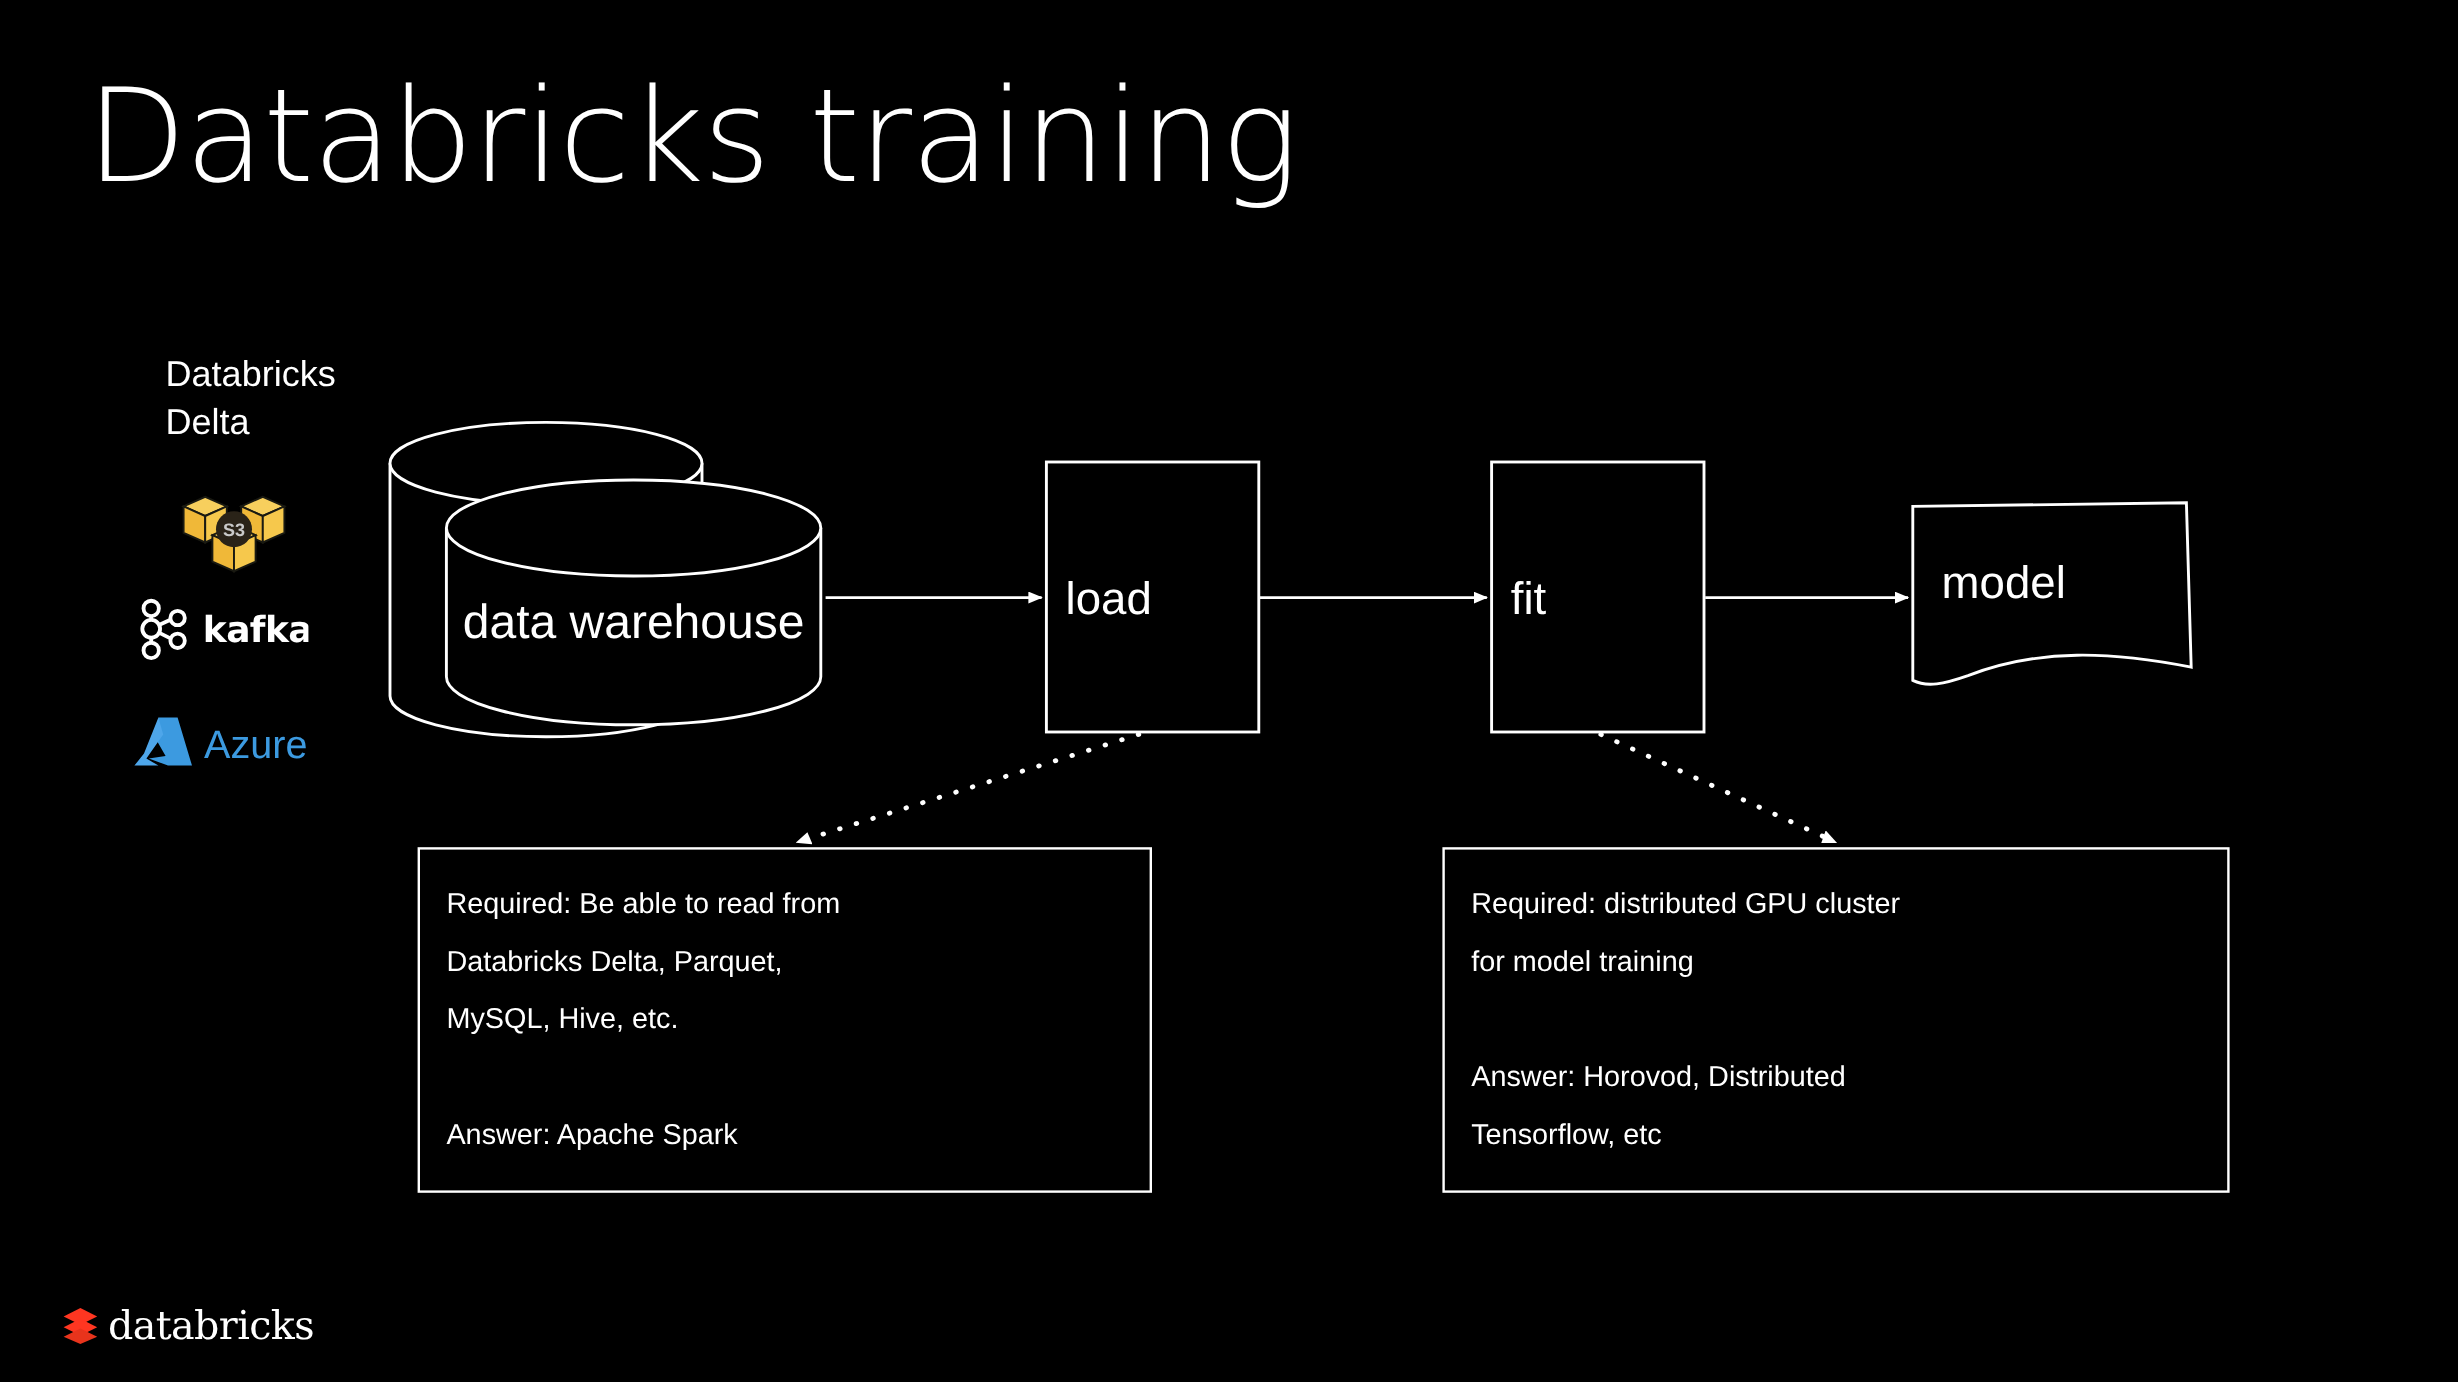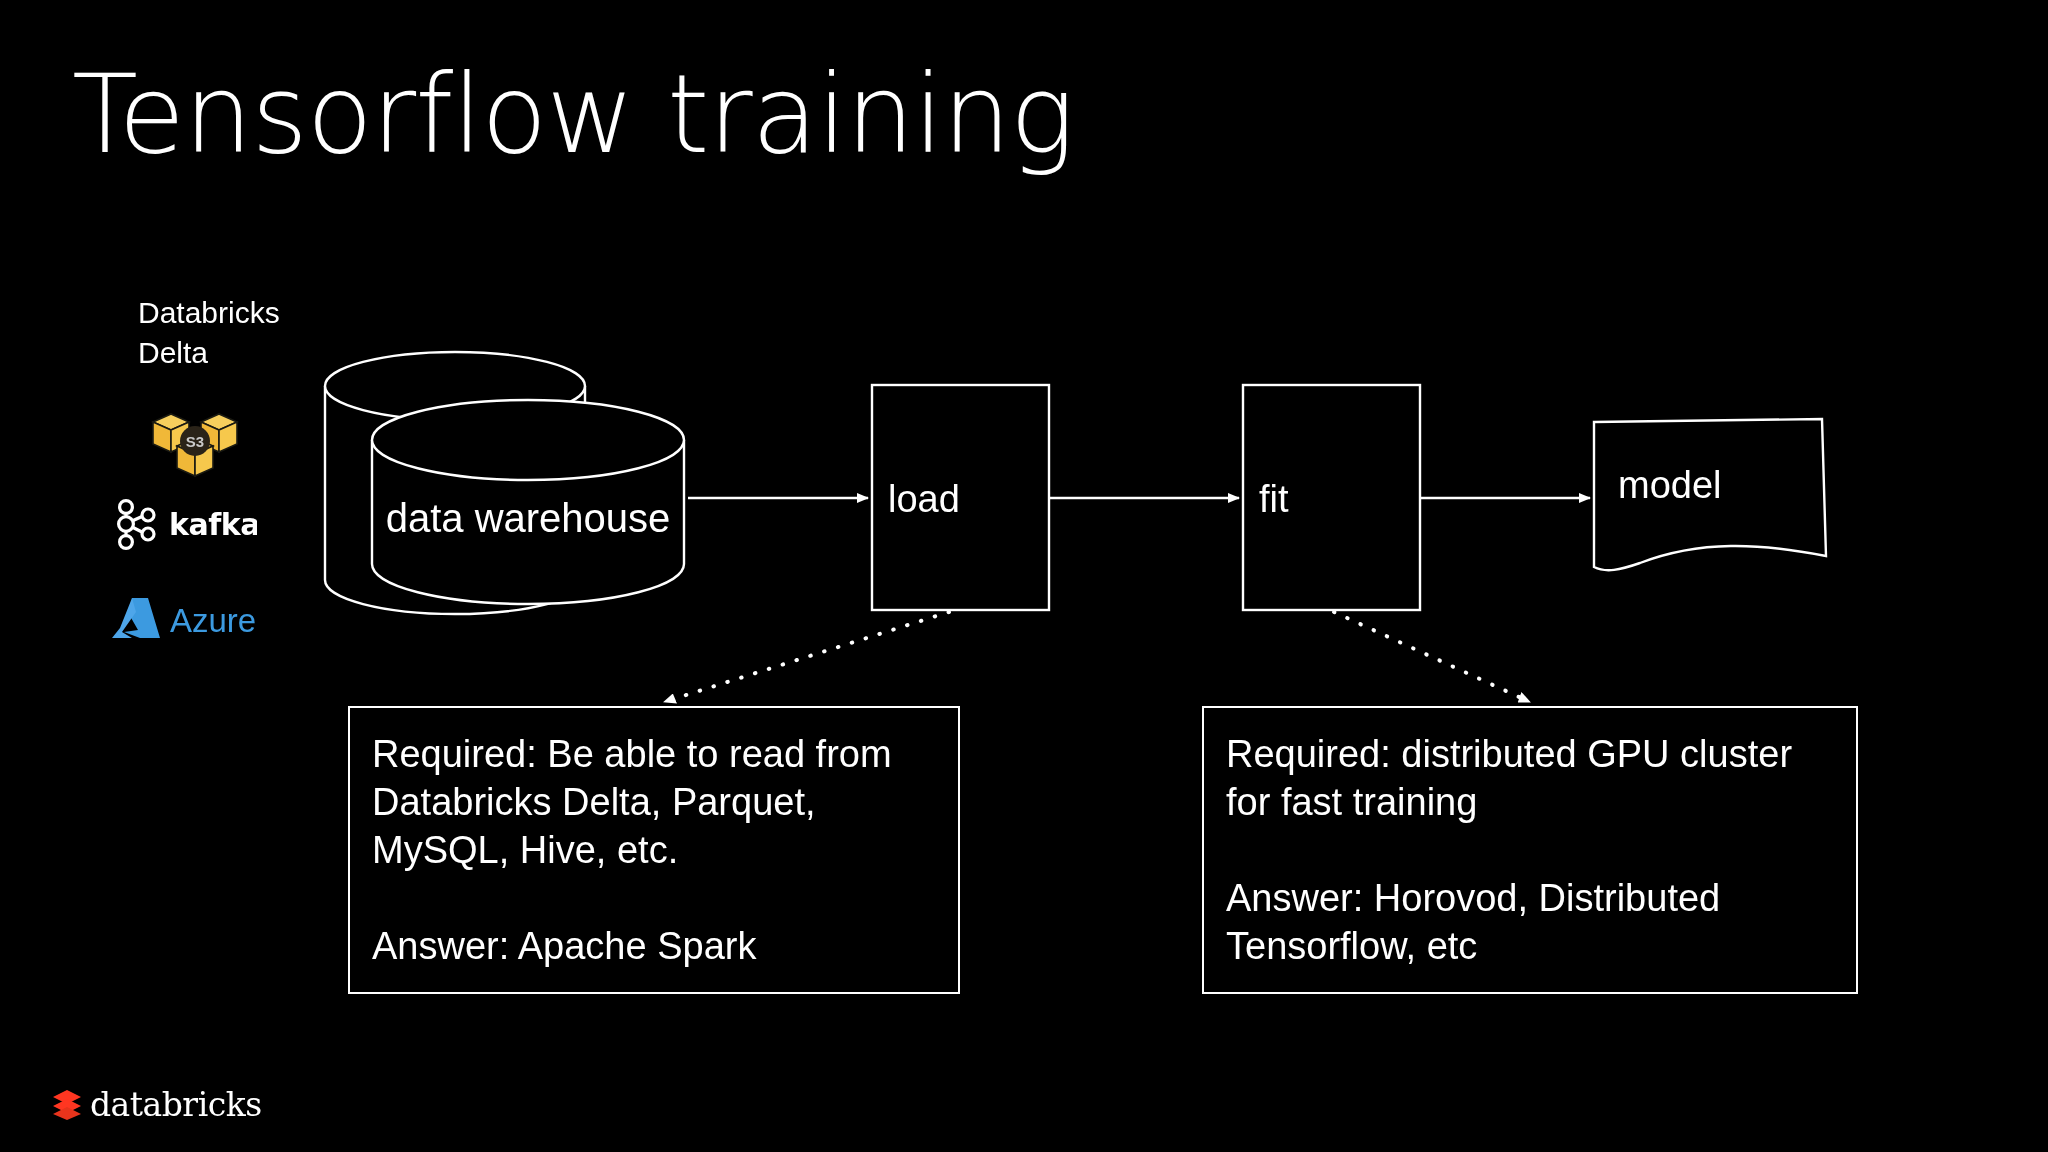--- a/index.html
+++ b/index.html
@@ -75,21 +75,21 @@
     position: absolute;
     border: 2px solid #ffffff;
     background: #000000;
     box-sizing: border-box;
   }
   .callout-text {
     position: absolute;
     left: 22px;
     top: 22px;
     right: 10px;
-    font-size: 38px;
+    font-size: 24px;
     line-height: 48px;
     color: #ffffff;
     white-space: pre-line;
   }
   #callout-left  { left: 348px;  top: 706px;  width: 612px; height: 288px; }
   #callout-right { left: 1202px; top: 706px;  width: 656px; height: 288px; }
 
   
   #footer-logo {
     position: absolute;
@@ -108,21 +108,21 @@
     color: #ffffff;
     letter-spacing: -0.5px;
     line-height: 1;
   }
 </style>
 </head>
 <body>
 
 <div id="slide">
 
-  <div id="slide-title">Tensorflow training</div>
+  <div id="slide-title">Databricks training</div>
 
   <div id="source-label">Databricks
 Delta</div>
 
   <div class="logo-wrap" id="s3-logo">
     <svg class="logo-svg" viewBox="0 0 100 80">
 
       <g>
         <polygon points="8,22 26,14 44,22 26,30" fill="#f7cf5d" stroke="#1a1a12" stroke-width="1.6"></polygon>
         <polygon points="8,22 26,30 26,52 8,44" fill="#f0b838" stroke="#1a1a12" stroke-width="1.6"></polygon>
@@ -220,21 +220,21 @@
   <div class="callout" id="callout-left">
     <div class="callout-text">Required: Be able to read from
 Databricks Delta, Parquet,
 MySQL, Hive, etc.
 
 Answer: Apache Spark</div>
   </div>
 
   <div class="callout" id="callout-right">
     <div class="callout-text">Required: distributed GPU cluster
-for fast training
+for model training
 
 Answer: Horovod, Distributed
 Tensorflow, etc</div>
   </div>
 
   <div id="footer-logo">
     <svg id="footer-logo-mark" viewBox="0 0 30 32">
       <polygon points="15,2 29,9 15,16 1,9" fill="#ff3621"></polygon>
       <polygon points="15,11 29,18 15,25 1,18" fill="#ff3621"></polygon>
       <polygon points="15,19 29,26 15,32 1,26" fill="#e8341c"></polygon>

